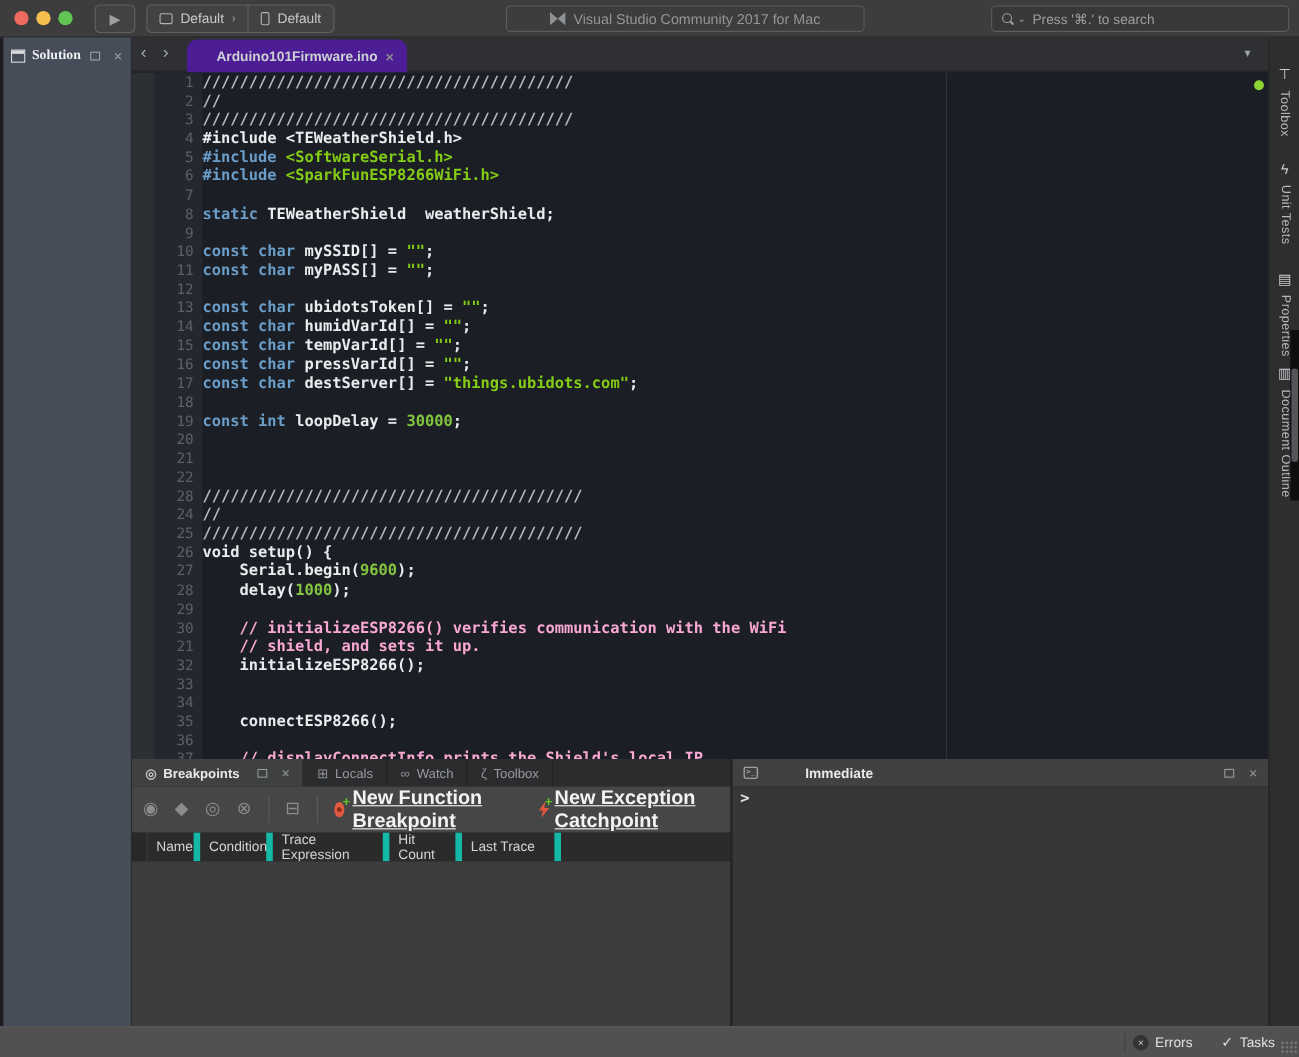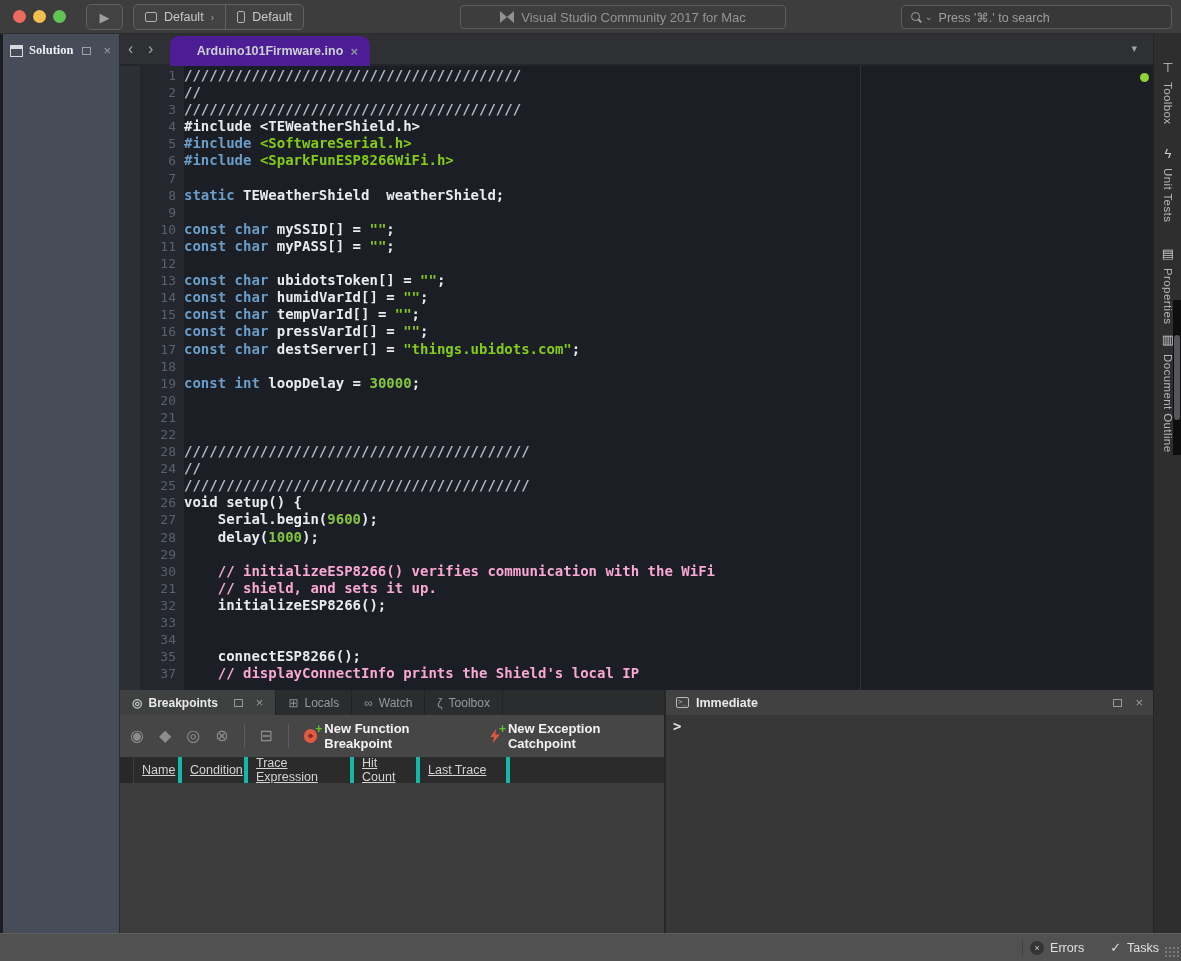--- a/index.html
+++ b/index.html
@@ -93,42 +93,42 @@
   .bp-tab .tab-icn { font-size:12px; color:#8f9194; }
   .bp-tab.active { background:#3f4040; color:#e9e9ea; font-weight:bold; }
   .bp-tab.active .tab-icn { color:#c2c3c5; }
   .bp-tab .pad-float { margin-left:10px; border-color:#94979c; }
   .bp-tab .pad-close { margin-left:7px; color:#94979c; font-weight:normal; }
   .bp-toolbar { height:42px; background:#464646; display:flex; align-items:center;
     padding-left:10px; gap:15px; }
   .tb-icon { color:#8c8c8c; font-size:16px; line-height:16px; }
   .tb-sep { width:1px; height:24px; background:#5d5d5d; }
   .tb-btn { display:flex; align-items:center; gap:7px; color:#f3f3f3;
-    font-size:13px; font-weight:bold; }
+    font-size:18px; font-weight:bold;text-decoration:underline; }
   .fnbp-icon { position:relative; width:14px; height:14px; border-radius:50%;
     background:radial-gradient(circle at 50% 50%, #8c2f1e 0 25%, #e05a41 26% 100%); }
   .fnbp-icon::after, .excp-icon::after { content:'+'; position:absolute; right:-5px; top:-7px;
     color:#62c425; font-size:12px; font-weight:bold; }
   .excp-icon { position:relative; width:13px; height:15px; }
   .excp-icon i { position:absolute; left:0; top:0; width:13px; height:15px; background:#e0573f;
     clip-path:polygon(60% 0, 14% 56%, 42% 56%, 32% 100%, 86% 40%, 52% 40%); }
   .bp-header { height:26px; background:#2b2b2b; display:flex; align-items:center;
     font-size:12.5px; color:#d3d3d3; }
   .bp-header .hcell { padding:0 8px; height:100%; display:flex; align-items:center;
-    border-right:4px solid #14b8a6;text-decoration:underline; }
+    border-right:6px solid #14b8a6; }
   .bp-header .hgutter { width:14px; background:#282828; height:100%; border-right:1px solid #3e3e3e; }
   .bp-content { flex:1; background:#3d3d3d; }
   .panel-divider { width:2px; background:#26262a; }
   .imm-panel { flex:1; display:flex; flex-direction:column; }
   .imm-header { height:25px; background:#414141; display:flex; align-items:center;
     gap:7px; padding:0 10px; }
   .imm-icon { width:13px; height:11px; border:1px solid #b9b9b9; border-radius:2px;
     color:#b9b9b9; font-size:7px; line-height:9px; text-align:center;
     font-family:"DejaVu Sans Mono", monospace; }
-  .imm-title { font-size:12.5px; font-weight:bold; color:#e9e9e9; }
+  .imm-title { font-size:12.5px; font-weight:bold; color:#e9e9e9;margin-left:36px; }
   .imm-header .pad-float { border-color:#9b9b9b; }
   .imm-header .pad-close { color:#9b9b9b; }
   .imm-content { flex:1; background:#373737; padding:3px 7px;
     color:#e3e3e3; font-family:"DejaVu Sans Mono", monospace; font-size:14px; font-weight:bold; }
 
   
   #right-sidebar { position:absolute; left:1153px; top:34px; width:28px; height:899px;
     background:#2e2e2f; border-left:1px solid #242424; }
   .v-tab { position:absolute; left:0; width:28px; display:flex; flex-direction:column;
     align-items:center; gap:7px; color:#b5b7ba; }
@@ -247,20 +247,21 @@
           <div class="code-line"><span class="ln">26</span><span class="tk-pl">void setup() {</span></div>
           <div class="code-line"><span class="ln">27</span><span class="tk-pl">    Serial.begin(</span><span class="tk-nu">9600</span><span class="tk-pl">);</span></div>
           <div class="code-line"><span class="ln">28</span><span class="tk-pl">    delay(</span><span class="tk-nu">1000</span><span class="tk-pl">);</span></div>
           <div class="code-line"><span class="ln">29</span></div>
           <div class="code-line"><span class="ln">30</span><span class="tk-cm">    // initializeESP8266() verifies communication with the WiFi</span></div>
           <div class="code-line"><span class="ln">21</span><span class="tk-cm">    // shield, and sets it up.</span></div>
           <div class="code-line"><span class="ln">32</span><span class="tk-pl">    initializeESP8266();</span></div>
           <div class="code-line"><span class="ln">33</span></div>
           <div class="code-line"><span class="ln">34</span></div>
           <div class="code-line"><span class="ln">35</span><span class="tk-pl">    connectESP8266();</span></div>
+          <div class="code-line"><span class="ln">36</span></div>
           <div class="code-line"><span class="ln">37</span><span class="tk-cm">    // displayConnectInfo prints the Shield's local IP</span></div>
         </div>
     </div>
 
     <div class="bottom">
       <div class="bp-panel">
         <div class="bp-tabs" id="bp-tabs">
             <div class="bp-tab active">
               <span class="tab-icn">◎</span>
               <span>Breakpoints</span>

